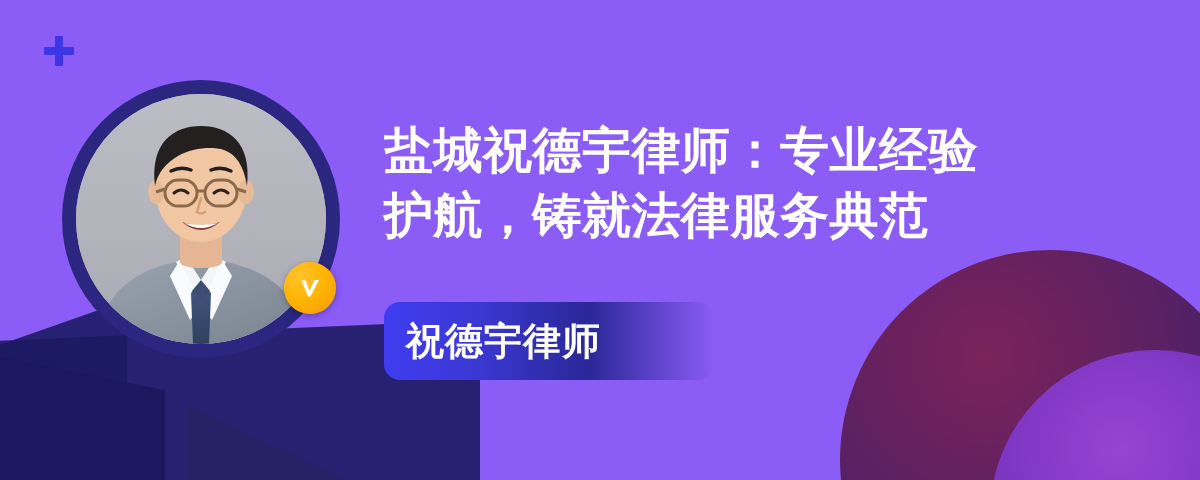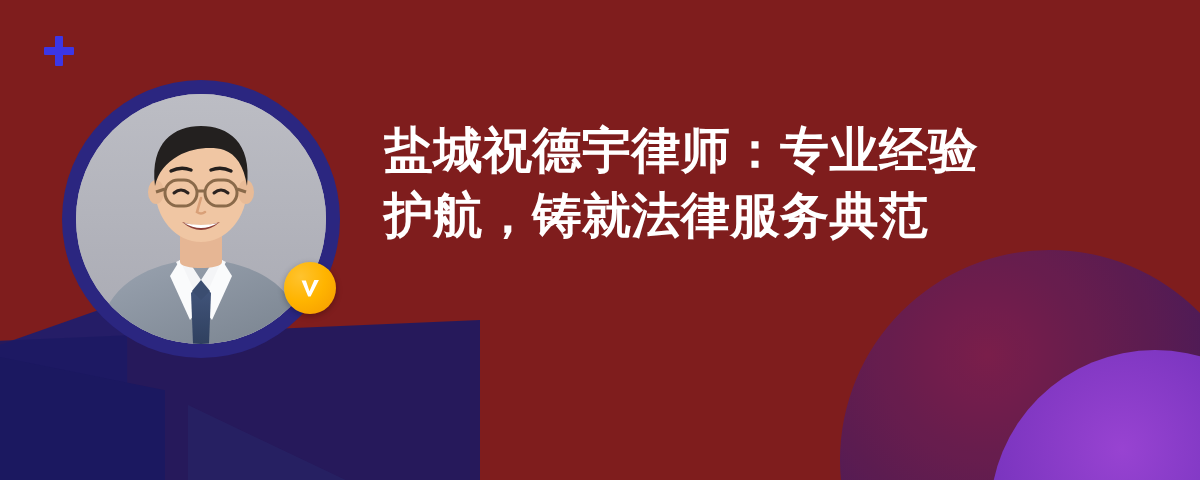--- a/index.html
+++ b/index.html
@@ -7,21 +7,21 @@
     padding: 0;
     background: #0f0d4a;
   }
   * { box-sizing: border-box; }
 
   #banner {
     position: relative;
     width: 1200px;
     height: 480px;
     overflow: hidden;
-    background: #7f1d1d;
+    background: #8b5cf6;
     font-family: "Liberation Sans", "DejaVu Sans", sans-serif;
   }
 
   
   .bg-layer {
     position: absolute;
     inset: 0;
     overflow: hidden;
     pointer-events: none;
   }
@@ -263,14 +263,17 @@
       <svg viewBox="0 0 32 32" aria-hidden="true">
         <path d="M7 8 L14 25 L16.6 25 L25.5 7.5 L20.6 7.5 L15.4 19.5 L11.6 8 Z" fill="#ffffff"></path>
       </svg>
     </div>
   </div>
 
   <div class="content">
     <h1 class="headline">盐城祝德宇律师：专业经验护航，铸就法律服务典范</h1>
   </div>
 
+  <div class="name-pill">
+    <span class="name-pill-label">祝德宇律师</span>
+  </div>
 
 </div>
 
 </body></html>

